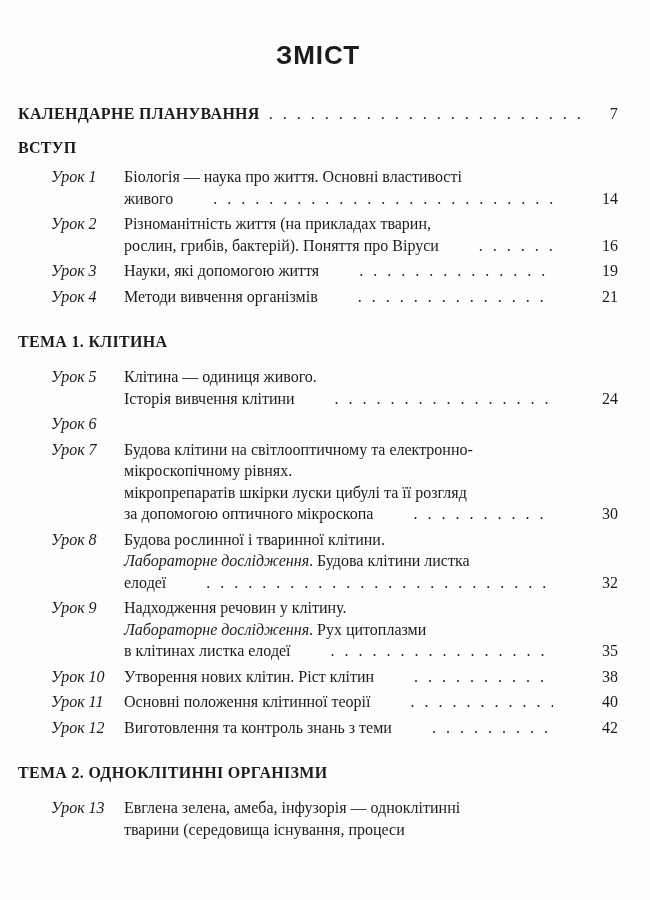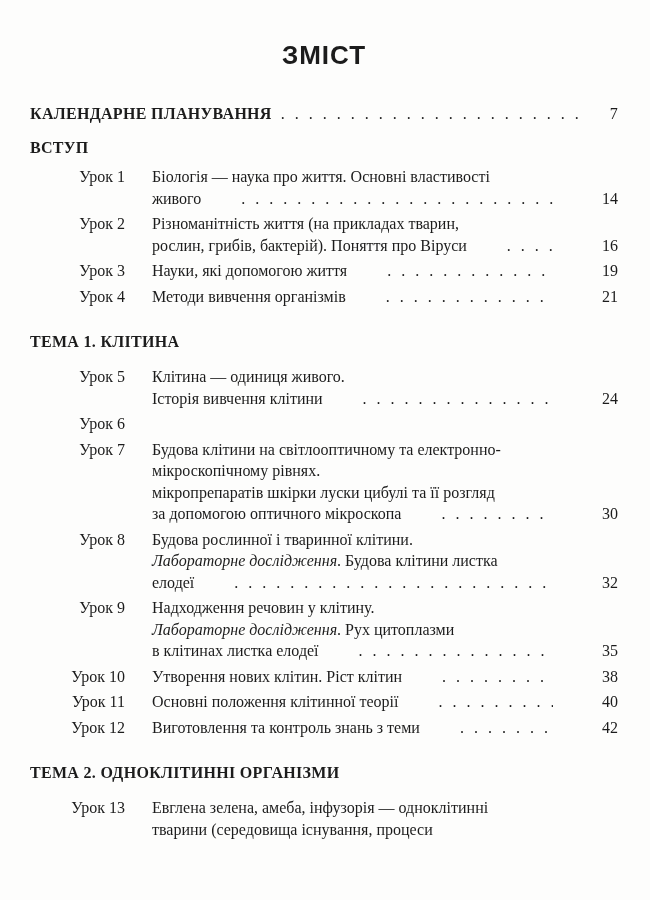--- a/index.html
+++ b/index.html
@@ -6,21 +6,21 @@
   .page {
     position: relative;
     width: 650px;
     height: 900px;
     margin: 0 auto;
     background: #fdfdfc;
     color: #1c1c1c;
     font-family: "Liberation Serif", "DejaVu Serif", serif;
     font-size: 16px;
     box-sizing: border-box;
-    padding: 34px 32px 0 30px;
+    padding: 34px 32px 0 18px;
     overflow: hidden;
   }
   .title {
     text-align: center;
     font-family: "Liberation Sans", "DejaVu Sans", sans-serif;
     font-weight: 700;
     font-size: 26px;
     letter-spacing: 1px;
     margin: 6px 0 32px 0;
   }
@@ -38,22 +38,22 @@
     line-height: 21px;
     margin: 0 0 8px 0;
   }
   .theme { margin: 24px 0 14px 0; }
   .entry {
     display: flex;
     margin: 0 0 4px 33px;
   }
   .label {
     flex: 0 0 62px;
-    text-align: right;
-    margin-right: 27px;
+    font-style: italic;
+    margin-right: 11px;
     line-height: 21.5px;
     white-space: nowrap;
   }
   .desc { flex: 1; min-width: 0; }
   .line { line-height: 21.5px; }
   .last { display: flex; align-items: baseline; gap: 31px; }
   .ltxt { white-space: nowrap; }
   .it { font-style: italic; }
   .leader {
     flex: 1;

